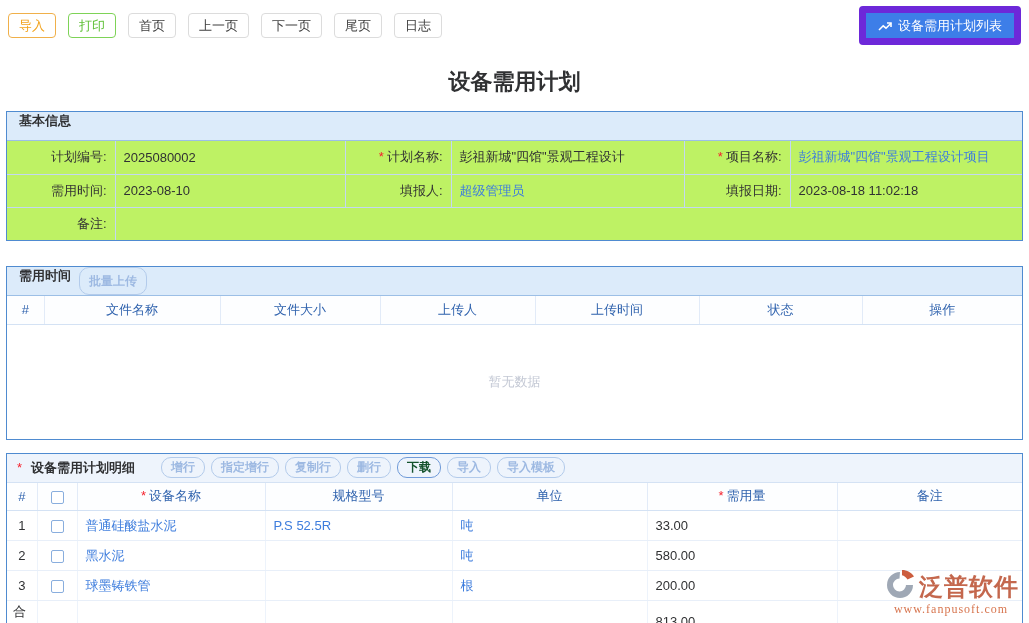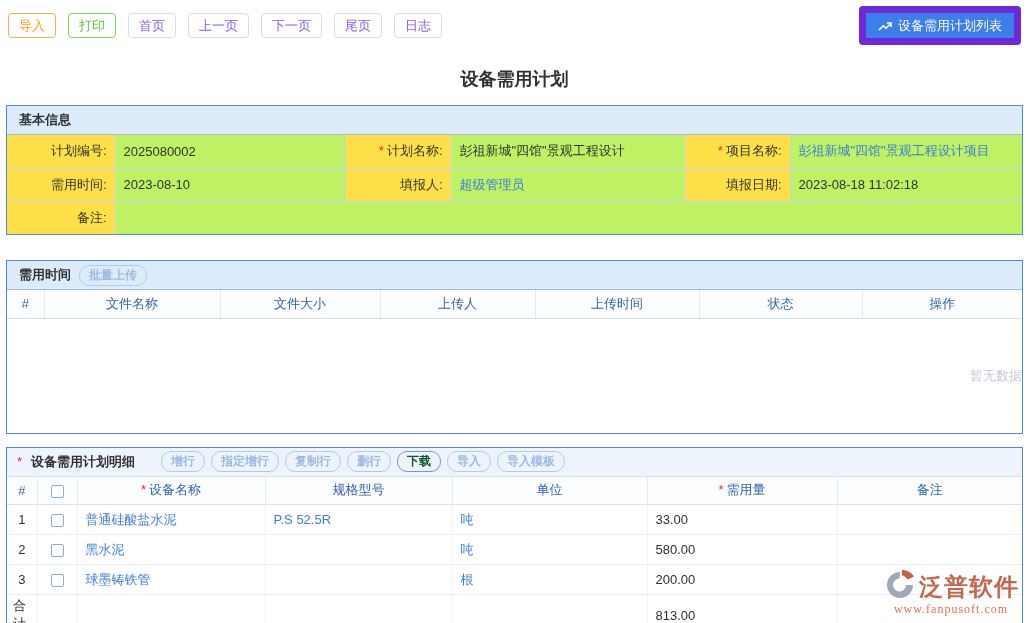--- a/index.html
+++ b/index.html
@@ -5,75 +5,75 @@
   * { box-sizing: border-box; margin: 0; padding: 0; }
   html, body { width: 1029px; height: 623px; overflow: hidden; }
   body {
     font-family: "Liberation Sans", "DejaVu Sans", sans-serif;
     font-size: 13px; color: #333; background: #fff; position: relative;
   }
 
   
   .toolbar { display: flex; align-items: center; gap: 12px; padding: 6px 8px 5px 8px; }
   .tbtn {
-    background: #fff; border: 1px solid #dcdcdc; color: #8b5cf6;
+    background: #fff; border: 1px solid #dcdcdc; color: #404040;
     border-radius: 4px; padding: 3px 10px; font-size: 13px; cursor: pointer; line-height: 17px;
     font-family: inherit;
   }
   .tbtn-import { color: #f2a31d; border-color: #f0b04a; }
   .tbtn-print  { color: #5fc037; border-color: #7ed357; }
   .tbtn-primary {
     margin-left: auto; background: #3d7ee8; border: 7px solid #6d28d9; color: #fff;
     display: inline-flex; align-items: center; gap: 6px; padding: 4px 12px;
   }
   .tbtn-primary svg { display: block; }
 
   
-  .page-title { text-align: center; font-size: 18px; font-weight: 700; color: #303133; margin: 17px 0 14px 0; }
+  .page-title { text-align: center; font-size: 22px; font-weight: 700; color: #303133; margin: 17px 0 14px 0; }
 
   
   .panel { margin: 0 6px; border: 1px solid #4f8bd0; background: #fff; }
   .panel-basic { margin-top: 12px; }
   .panel-attach { margin-top: 25px; }
   .panel-detail { margin-top: 13px; }
 
   .section-head {
     background: #dcebfa; padding: 0 12px; height: 29px;
-    display: flex; align-items: center; gap: 8px;
+    display: flex; gap: 8px;
     font-weight: 700; color: #303133; border-bottom: 1px solid #9cbfe6;
   }
   .req { color: #f5222d; font-weight: 400; margin-right: 3px; }
 
   table { border-collapse: collapse; width: 100%; table-layout: fixed; }
 
   
   .binfo td { border: 1px solid #c3d8f2; height: 33px; padding: 4px 8px; font-size: 13px; }
   .binfo tr:first-child td { border-top: none; }
   .binfo tr:last-child td { border-bottom: none; }
   .binfo td:first-child { border-left: none; }
   .binfo td:last-child { border-right: none; }
-  .binfo .lbl { background: #fde047; text-align: right; color: #333; }
+  .binfo .lbl { background: #bef264; text-align: right; color: #333; }
   .binfo .val { background: #bef264; color: #303133; }
   .link { color: #3e7ddd; text-decoration: none; cursor: pointer; }
 
   
   .grid th {
     font-weight: 400; color: #3063ae; font-size: 13px; height: 28px;
     border-left: 1px solid #e2ebf8; border-bottom: 1px solid #d4e2f4; background: #fdfeff;
     padding: 2px 4px; text-align: center;
   }
   .grid th:first-child { border-left: none; }
   .grid td {
     border-left: 1px solid #edf3fb; border-bottom: 1px solid #e8eff9;
     height: 30px; padding: 2px 8px; background: #fff; color: #303133;
   }
   .grid td:first-child { border-left: none; }
   .grid tr:last-child td { border-bottom: none; }
 
-  .attach-empty { height: 114px; display: flex; align-items: center; justify-content: flex-end; }
+  .attach-empty { height: 114px; display: flex; align-items: center; justify-content: center; }
   .empty-text { color: #c3c8d4; font-size: 13px; }
 
   .pill {
     background: transparent; border: 1px solid #b3cbeb; color: #9db9e2;
     border-radius: 10px; padding: 2px 9px; font-size: 12px; cursor: pointer;
     font-family: inherit; font-weight: 700; line-height: 15px;
   }
   .pill-active { border-color: #6f9ad8; color: #14532d; }
 
   .detail-head { background: #eef4fc; border-bottom: 1px solid #d4e2f4; display: flex; align-items: center; gap: 6px; height: 29px; padding: 0 10px; }

